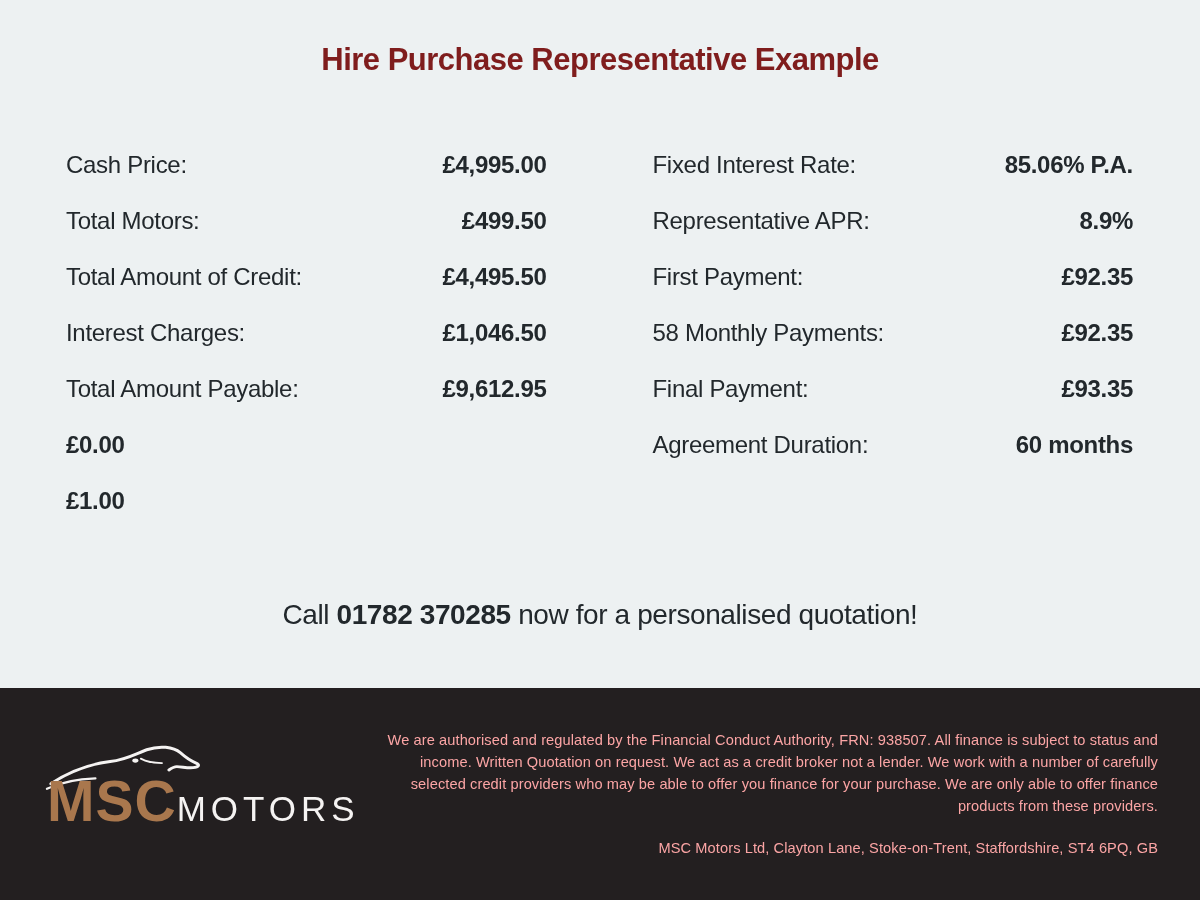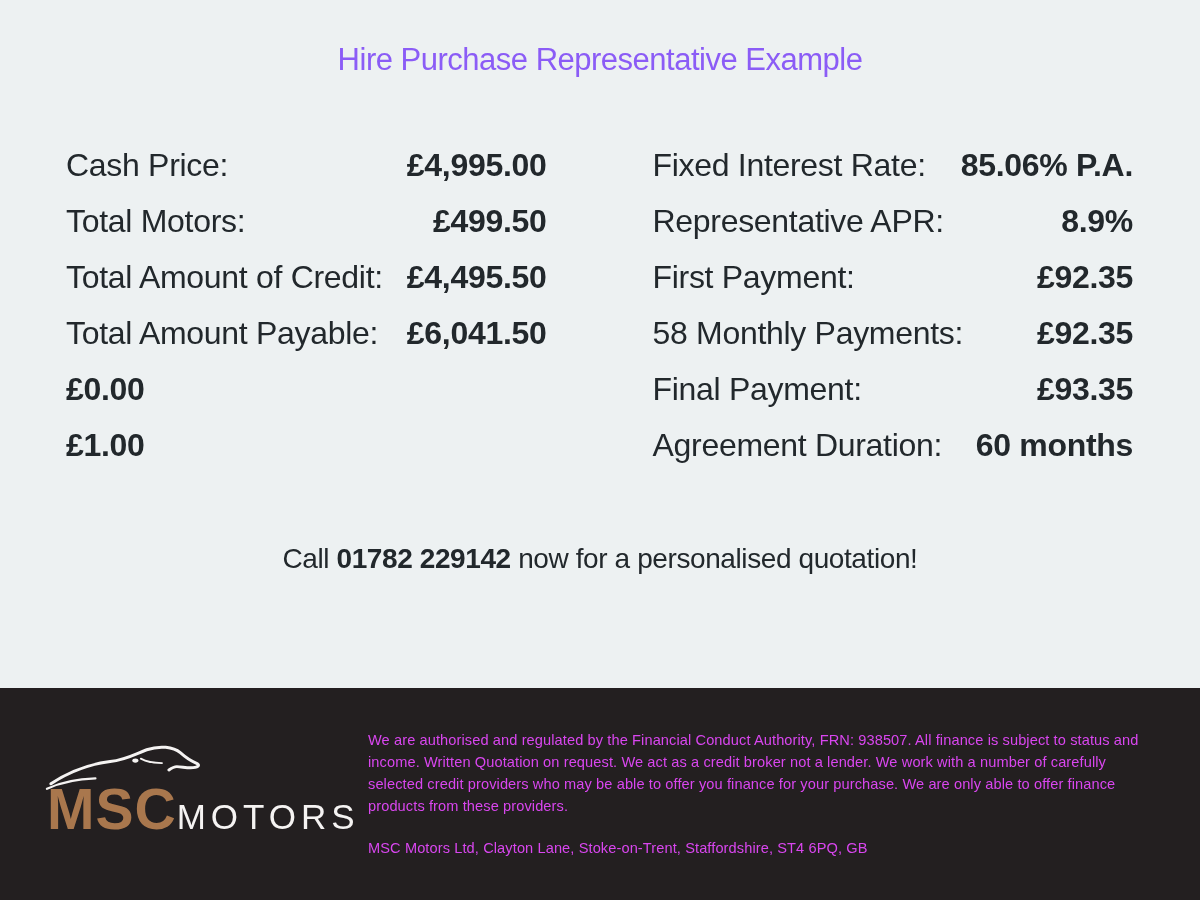--- a/index.html
+++ b/index.html
@@ -12,36 +12,36 @@
   .page {
     width: 1200px; height: 900px;
     display: flex; flex-direction: column;
     background: #edf1f2;
   }
   .main { flex: 1 1 auto; }
   .page-title {
     margin-top: 42px;
     text-align: center;
     font-size: 31px;
-    font-weight: 400;
+    font-weight: 700;
     letter-spacing: -0.5px;
-    color: #8b5cf6;
+    color: #7f1d1d;
   }
   .finance-columns {
     display: flex;
     margin: 59px 67px 0 66px;
     gap: 106px;
   }
   .finance-col { flex: 1 1 0; }
   .finance-row {
     height: 56px;
     display: flex;
     justify-content: space-between;
     align-items: center;
-    font-size: 32px;
+    font-size: 24px;
     color: #22282c;
   }
   .finance-row .label {
     font-weight: 400;
     letter-spacing: -0.3px;
   }
   .finance-row .value {
     font-weight: 700;
     letter-spacing: -0.3px;
     text-align: right;
@@ -72,21 +72,21 @@
     height: 96px;
     flex: 0 0 auto;
   }
   .logo .car-svg {
     position: absolute;
     top: -2px; left: 0;
     width: 158px; height: 50px;
   }
   .logo .logo-text {
     position: absolute;
-    left: 2px; bottom: 4px;
+    left: 2px; bottom: 12px;
     display: flex;
     align-items: baseline;
     white-space: nowrap;
   }
   .logo .msc {
     font-size: 57px;
     font-weight: 800;
     letter-spacing: 1px;
     color: #a9774d;
     line-height: 1;
@@ -94,24 +94,25 @@
   .logo .motors {
     font-size: 35px;
     font-weight: 400;
     letter-spacing: 5px;
     color: #f5f3f2;
     line-height: 1;
   }
   .footer-text {
     margin-left: 31px;
     width: 800px;
-    color: #d946ef;
+    color: #fca5a5;
     font-size: 14.6px;
     line-height: 22px;
     letter-spacing: 0.1px;
+    text-align: right;
   }
   .footer-text .legal { margin-bottom: 20px; }
   .footer-text .address { margin: 0; }
 </style>
 </head>
 <body>
 
 <div class="page">
   <div class="main">
 
@@ -125,22 +126,26 @@
         </div>
         <div class="finance-row">
           <span class="label">Total Motors:</span>
           <span class="value">£499.50</span>
         </div>
         <div class="finance-row">
           <span class="label">Total Amount of Credit:</span>
           <span class="value">£4,495.50</span>
         </div>
         <div class="finance-row">
+          <span class="label">Interest Charges:</span>
+          <span class="value">£1,046.50</span>
+        </div>
+        <div class="finance-row">
           <span class="label">Total Amount Payable:</span>
-          <span class="value">£6,041.50</span>
+          <span class="value">£9,612.95</span>
         </div>
         <div class="finance-row">
           <span class="value">£0.00</span>
         </div>
         <div class="finance-row">
           <span class="value">£1.00</span>
         </div>
       </div>
 
       <div class="finance-col">
@@ -165,21 +170,21 @@
           <span class="value">£93.35</span>
         </div>
         <div class="finance-row">
           <span class="label">Agreement Duration:</span>
           <span class="value">60 months</span>
         </div>
       </div>
     </div>
 
     <div class="cta-line">
-      <span>Call </span><a href="#" class="phone">01782 229142</a><span> now for a personalised quotation!</span>
+      <span>Call </span><a href="#" class="phone">01782 370285</a><span> now for a personalised quotation!</span>
     </div>
 
   </div>
 
   <div class="footer">
     <div class="logo">
       <svg class="car-svg" viewBox="0 0 160 50" fill="none" xmlns="http://www.w3.org/2000/svg">
         <path d="M2 45 C 16 38.5, 34 35, 51 34.5" stroke="#f5f3f2" stroke-width="2.4" stroke-linecap="round"></path>
         <path d="M6 40 C 24 28, 46 20, 66 17.5 C 82 15.5, 92 9.5, 103 5.5 C 116 1, 130 2.5, 137 8.5 C 141.5 12.5, 148 17, 153 19 C 157 20.6, 156 23, 150 23.6 C 144 24.2, 138.5 22.6, 133.5 22.6 C 130.5 22.6, 128 24.2, 125.5 26" stroke="#f5f3f2" stroke-width="3" stroke-linecap="round"></path>
         <path d="M97 14.5 C 102.5 17.5, 110 19, 118.5 19" stroke="#f5f3f2" stroke-width="1.8" stroke-linecap="round"></path>

